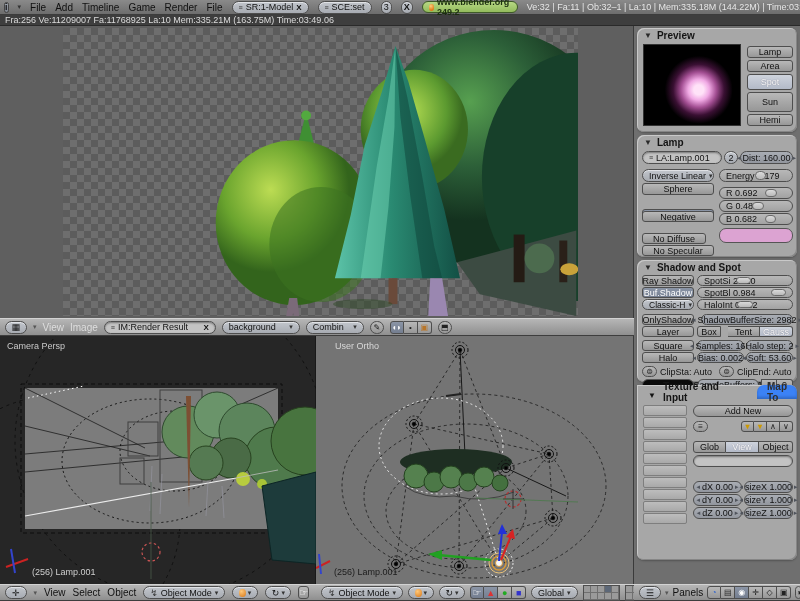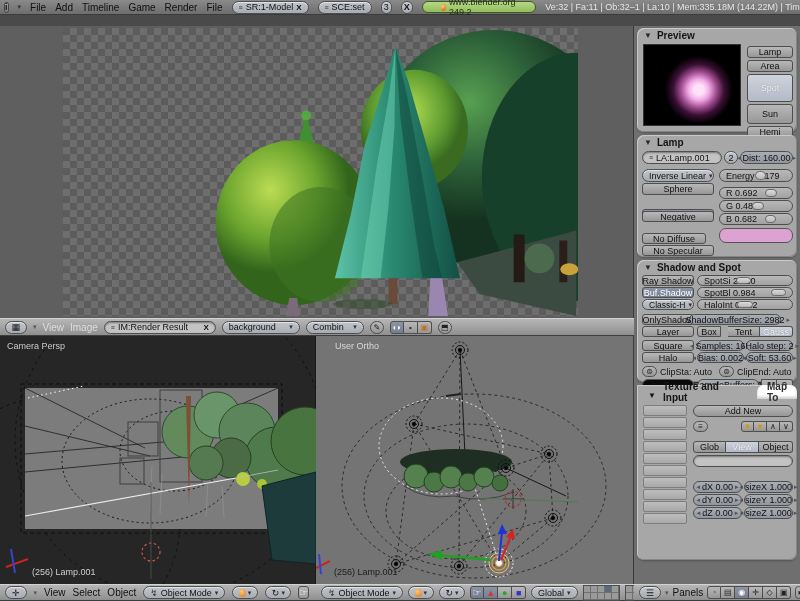--- a/index.html
+++ b/index.html
@@ -35,21 +35,21 @@
   .vplabel { position:absolute; font-size:9px; color:#c9c9c9; }
   .objlabel { position:absolute; font-size:9px; }
 
   
   #topbar { position:absolute; left:0; top:0; width:800px; height:15px; display:flex; align-items:center; gap:9px;
     padding:0 4px; background:linear-gradient(#8a8a8a,#6d6d6d); border-bottom:1px solid #3c3c3c; }
   #topbar .appico { width:17px; height:11px; background:linear-gradient(#9aa0a8,#7d838c); border:1px solid #444;
     border-radius:6px; color:#16161a; font-weight:700; font-size:9px; display:flex; align-items:center; justify-content:center; }
   #topbar .stats { margin-left:auto; color:#e6e6e6; font-size:9px; white-space:nowrap; }
   .verbtn { display:inline-flex; align-items:center; gap:3px; background:linear-gradient(#b7d884,#93bb5c);
-    border:1px solid #3f5b28; border-radius:7px; height:12px; padding:0 18px; font-size:9px; color:#1c2e10; }
+    border:1px solid #3f5b28; border-radius:7px; height:12px; padding:0 6px; font-size:9px; color:#1c2e10;font-weight:bold; }
   .verbtn .dot { width:7px; height:7px; border-radius:50%; background:radial-gradient(circle at 35% 30%, #ffce7a, #e07818 70%); }
   #statstrip { position:absolute; left:0; top:15px; width:800px; height:11px; background:#3e3e3e; color:#dcdcdc;
     font-size:9px; display:flex; align-items:center; padding:0 5px; border-bottom:1px solid #2a2a2a; }
 
   
   #imgview { position:absolute; left:0; top:26px; width:634px; height:292px; background:#5f5f5f; border-right:1px solid #3a3a3a; }
   #checker { position:absolute; left:63px; top:2px; width:515px; height:288px;
     background:repeating-conic-gradient(#6e6e6e 0% 25%, #5c5c5c 0% 50%); background-size:14px 14px; }
   #imgheader { left:0; top:318px; width:634px; height:18px; }
 
@@ -64,21 +64,21 @@
 
   
   #btnwin { position:absolute; left:634px; top:26px; width:166px; height:558px; background:#6f6f6f; }
   #btnheader { left:634px; top:584px; width:166px; height:17px; }
   .panel { position:absolute; background:#a7a7a7; border-radius:7px;
     box-shadow:inset 1px 1px 0 #c9c9c9, inset -1px -1px 0 #868686, 0 1px 2px rgba(0,0,0,.25); }
   .ph { height:14px; display:flex; align-items:center; gap:5px; padding:0 7px; font-size:10px; font-weight:700; color:#141414; }
   .ph .tri { font-size:8px; color:#2a2a2a; }
   .tab { height:14px; display:flex; align-items:center; padding:0 10px; font-size:10px; font-weight:700;
     border-radius:7px 7px 0 0; color:#141414; }
-  .tab.off { background:#ffffff; color:#2f2f2f; box-shadow:inset 0 -2px 3px rgba(0,0,0,.2);margin-left:21px; }
+  .tab.off { background:#3b82f6; color:#2f2f2f; box-shadow:inset 0 -2px 3px rgba(0,0,0,.2);margin-left:21px; }
   .swatch { border:1px solid #555; border-radius:7px; }
   .slot { height:11px; background:linear-gradient(#bdbdbd,#a9a9a9); border:1px solid #7e7e7e; border-radius:2px; margin-bottom:1px; }
   .prevbox { background:#000; border:1px solid #333; }
   .prevblob { width:100%; height:100%; background:radial-gradient(circle at 57% 56%, #ffe2f8 0 7%, #f0a9e4 15%, #a24e92 25%, #3a1033 36%, #000 48%); }
 
   .abs { position:absolute; }
 </style>
 </head>
 <body>
 
@@ -104,20 +104,23 @@
     </span>
     <span class="pill" style="width:16px;justify-content:center;padding:0 2px">3</span>
     <span class="pill" style="width:16px;justify-content:center;padding:0 2px;font-weight:700">X</span>
     <span class="verbtn">
       <span class="dot"></span>
       <span>www.blender.org 249.2</span>
     </span>
     <span class="stats">Ve:32 | Fa:11 | Ob:32–1 | La:10  | Mem:335.18M (144.22M)  | Time:03:49.06</span>
   </div>
 
+  <div id="statstrip">
+    <span>Fra:256  Ve:11209007 Fa:11768925 La:10 Mem:335.21M (163.75M) Time:03:49.06</span>
+  </div>
 
   <div id="imgview">
     <div id="checker">
       <svg width="515" height="288" viewBox="0 0 515 290">
         <defs>
           <radialGradient id="gD" cx="40%" cy="30%">
               <stop offset="0%" stop-color="#57a050"></stop>
               <stop offset="55%" stop-color="#2c5f38"></stop>
               <stop offset="100%" stop-color="#14321f"></stop>
             </radialGradient>
@@ -406,21 +409,21 @@
       <div class="ph">
           <span class="tri">▼</span>
         <span>Preview</span>
         </div>
       <div class="prevbox abs" style="left:6px;top:16px;width:98px;height:82px">
         <div class="prevblob"></div>
       </div>
       <div class="abs" style="left:110px;top:18px;width:46px;display:flex;flex-direction:column;gap:2px">
         <span class="tg" style="height:12px">Lamp</span>
         <span class="tg" style="height:12px">Area</span>
-        <span class="tg lt" style="height:28px">Spot</span>
+        <span class="tg lt" style="height:16px">Spot</span>
         <span class="tg" style="height:20px">Sun</span>
         <span class="tg" style="height:12px">Hemi</span>
       </div>
     </div>
 
     <div class="panel" style="left:3px;top:109px;width:160px;height:122px">
       <div class="ph">
           <span class="tri">▼</span>
         <span>Lamp</span>
         </div>
@@ -480,21 +483,21 @@
       <span class="sld abs" style="left:60px;top:27px;width:96px;height:11px;--k:78%">
         <span>SpotBl 0.984</span>
           <i></i>
         </span>
       <span class="sld abs" style="left:60px;top:39px;width:96px;height:11px;--k:42%">
         <span>HaloInt 0.882</span>
           <i></i>
         </span>
       <span class="tg abs" style="left:5px;top:54px;width:52px;height:11px">OnlyShadow</span>
       <span class="tg abs" style="left:5px;top:66px;width:52px;height:11px">Layer</span>
-      <span class="num abs" style="left:52px;top:54px;width:92px;height:11px">
+      <span class="num abs" style="left:64px;top:54px;width:92px;height:11px">
         <span class="ar">◂</span>
           <span>ShadowBufferSize: 2982</span>
           <span class="ar">▸</span>
       </span>
       <span class="tg abs" style="left:60px;top:66px;width:24px;height:11px;border-radius:3px 0 0 3px">Box</span>
       <span class="tg abs" style="left:91px;top:66px;width:32px;height:11px;border-radius:0;border-left:none">Tent</span>
       <span class="tg lt abs" style="left:123px;top:66px;width:33px;height:11px;border-radius:0 3px 3px 0;border-left:none">Gauss</span>
       <span class="tg abs" style="left:5px;top:80px;width:52px;height:11px">Square</span>
       <span class="tg abs" style="left:5px;top:92px;width:52px;height:11px">Halo</span>
       <span class="num abs" style="left:60px;top:80px;width:47px;height:11px">

